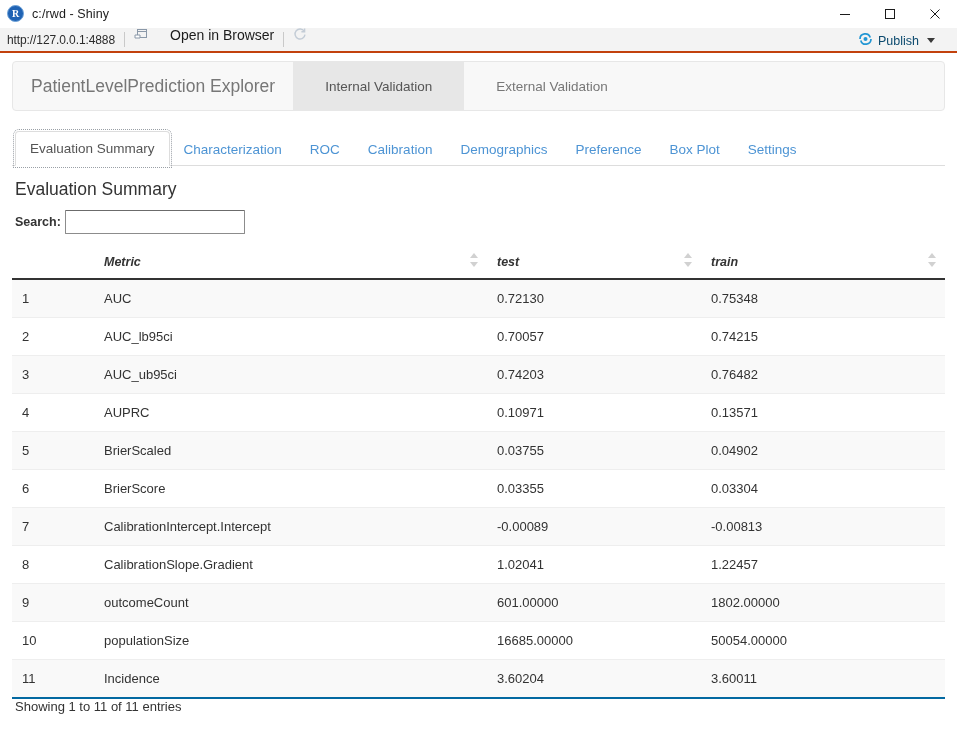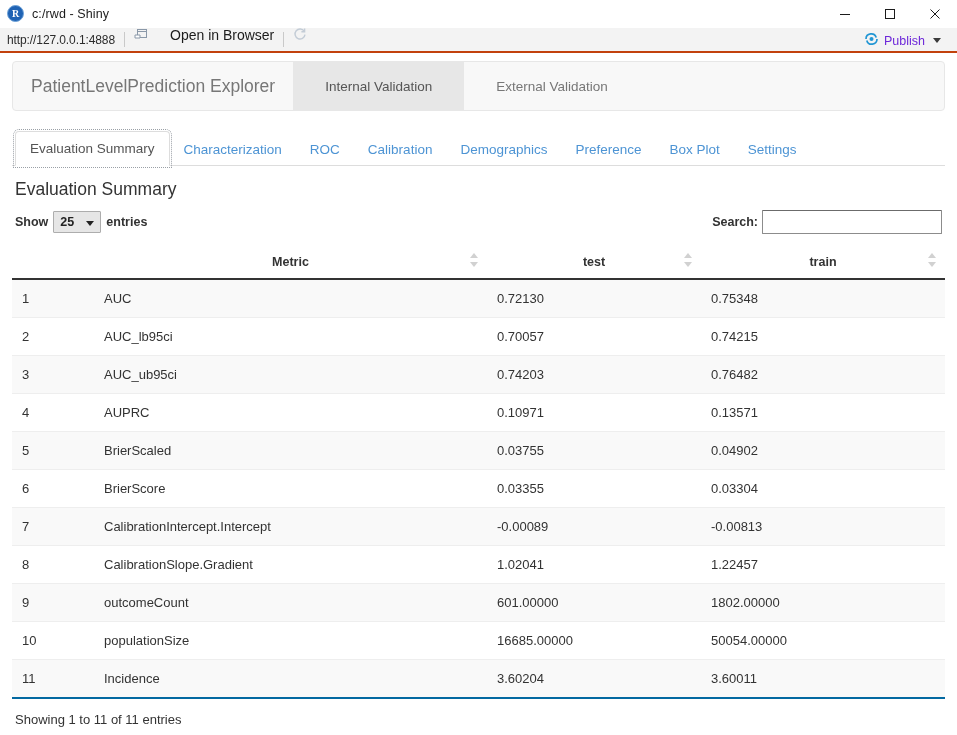--- a/index.html
+++ b/index.html
@@ -72,24 +72,24 @@
   .tb-item {
     display: flex; align-items: flex-start;
     gap: 22px;
     padding: 0 9px;
     height: 25px;
     color: #1b1b1b;
     font-size: 14px;
   }
   .tb-icon { display: flex; align-items: center; }
   .publish-group {
-    position: absolute; right: 14px; top: 0;
+    position: absolute; right: 20px; top: 0;
     height: 25px;
     display: flex; align-items: center; gap: 5px;
-    font-size: 12.5px; color: #6d28d9;
+    font-size: 12.5px; color: #0c4a6e;
   }
   .caret-down {
     width: 0; height: 0;
     border-left: 4px solid transparent;
     border-right: 4px solid transparent;
     border-top: 5px solid #3a3a3a;
     margin-left: 3px; margin-right: 2px;
   }
 
   
@@ -224,25 +224,26 @@
   table.dt {
     width: 100%;
     border-collapse: collapse;
     margin-top: 11px;
     table-layout: fixed;
   }
   table.dt th {
     font-size: 12.5px;
     color: #333333;
     font-weight: bold;
-    text-align: center;
+    text-align: left;
     padding: 9px 10px 9px 10px;
     border-bottom: 2px solid #333333;
     position: relative;
     vertical-align: bottom;
+    font-style: italic;
   }
   table.dt td {
     font-size: 13px;
     color: #333333;
     padding: 11px 10px;
     border-top: 1px solid #eeeeee;
     white-space: nowrap;
     overflow: hidden;
   }
   table.dt tbody tr:nth-child(odd) { background: #f9f9f9; }
@@ -275,21 +276,20 @@
     bottom: 0;
     border-top: 5px solid #9a9a9a;
   }
 
   
   .dt-footer {
     display: flex;
     align-items: center;
     justify-content: space-between;
     margin: 0 3px;
-    padding-top: 13px;
   }
   .dt-info {
     font-size: 13px;
     color: #333333;
   }
   .dt-paginate {
     display: flex; align-items: center;
   }
   .pg {
     font-size: 13px;
@@ -387,28 +387,20 @@
       <div class="tab"><span>Calibration</span></div>
       <div class="tab"><span>Demographics</span></div>
       <div class="tab"><span>Preference</span></div>
       <div class="tab"><span>Box Plot</span></div>
       <div class="tab"><span>Settings</span></div>
     </div>
 
     <div class="panel-title">Evaluation Summary</div>
 
     <div class="dt-controls">
-      <div class="dt-length">
-        <span>Show</span>
-        <span class="select-box">
-          <span>25</span>
-          <span class="caret"></span>
-        </span>
-        <span>entries</span>
-      </div>
       <div class="dt-filter">
         <span>Search:</span>
         <input class="search-input" type="text" placeholder="" style="">
       </div>
     </div>
 
     <table class="dt">
       <colgroup>
         <col class="col-idx">
           <col class="col-metric">

